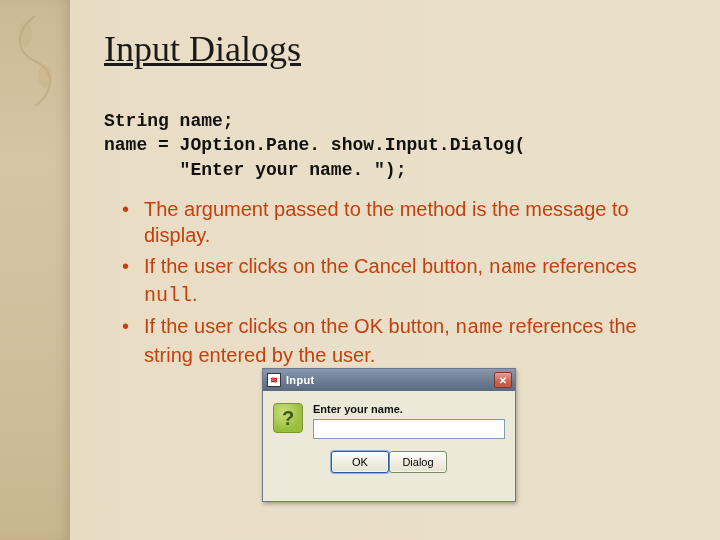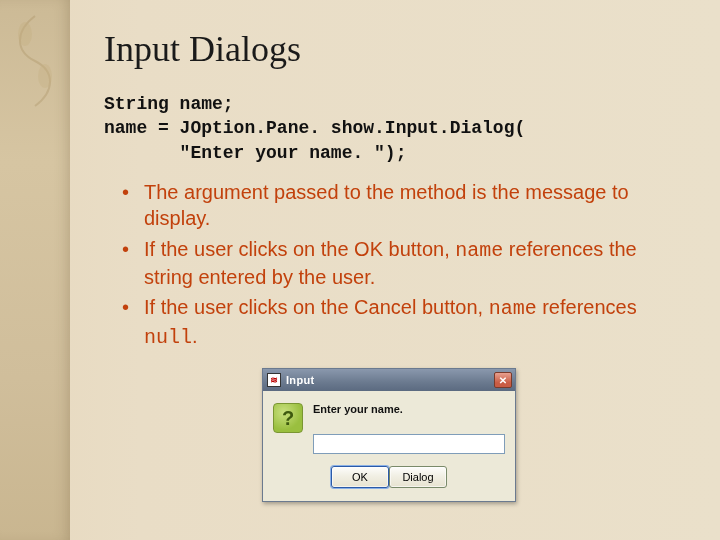--- a/index.html
+++ b/index.html
@@ -23,21 +23,22 @@
   }
   .slide {
     position: absolute; left: 0; right: 0; top: 0; bottom: 0;
     padding: 28px 40px 20px 104px;
   }
   .title {
     font-family: 'Times New Roman', Times, serif;
     font-size: 36px;
     font-weight: 400;
     color: #1a1a1a;
-    margin-bottom: 22px;
+    margin-bottom: 39px;
+    text-decoration: underline;
   }
   .code-block {
     font-family: 'Courier New', Courier, monospace;
     font-weight: bold;
     font-size: 18px;
     line-height: 1.35;
     color: #111;
     margin-bottom: 14px;
     white-space: pre;
   }
@@ -109,21 +110,21 @@
     display: flex; gap: 10px;
   }
   .dlg-qicon {
     width: 30px; height: 30px; flex: 0 0 30px;
     border-radius: 4px;
     background: radial-gradient(circle at 35% 30%, #c9e07f, #9abf3f 65%);
     display: flex; align-items: center; justify-content: center;
     color: #3e5a0f; font-weight: bold; font-size: 20px;
     border: 1px solid #7a9632;
   }
-  .dlg-right { flex: 1; display: flex; flex-direction: column; gap: 19px; }
+  .dlg-right { flex: 1; display: flex; flex-direction: column; gap: 4px; }
   .dlg-label { font-weight: bold; font-size: 11px; color: #111; }
   .dlg-input {
     width: 100%;
     height: 20px;
     border: 1px solid #7f9db9;
     background: #fff;
     padding: 0 4px;
     font-family: Tahoma, Arial, sans-serif;
     font-size: 11px;
   }
@@ -159,24 +160,24 @@
 
   <div class="code-block"><span>String name;</span>
 <span>name = JOption.Pane. show.Input.Dialog(</span>
 <span>       "Enter your name. ");</span></div>
 
   <ul class="bullets">
     <li>
       <span>The argument passed to the method is the message to display.</span>
     </li>
     <li>
-      <span>If the user clicks on the OK button, </span><span class="mono-inline">name</span><span> references the string entered by the user.</span>
+      <span>If the user clicks on the Cancel button, </span><span class="mono-inline">name</span><span> references </span><span class="mono-inline">null</span><span>.</span>
     </li>
     <li>
-      <span>If the user clicks on the Cancel button, </span><span class="mono-inline">name</span><span> references </span><span class="mono-inline">null</span><span>.</span>
+      <span>If the user clicks on the OK button, </span><span class="mono-inline">name</span><span> references the string entered by the user.</span>
     </li>
   </ul>
 </div>
 
 <div class="dialog">
   <div class="dlg-titlebar">
     <span class="java-icon">≋</span>
     <span class="dlg-title">Input</span>
     <span class="dlg-close">✕</span>
   </div>

